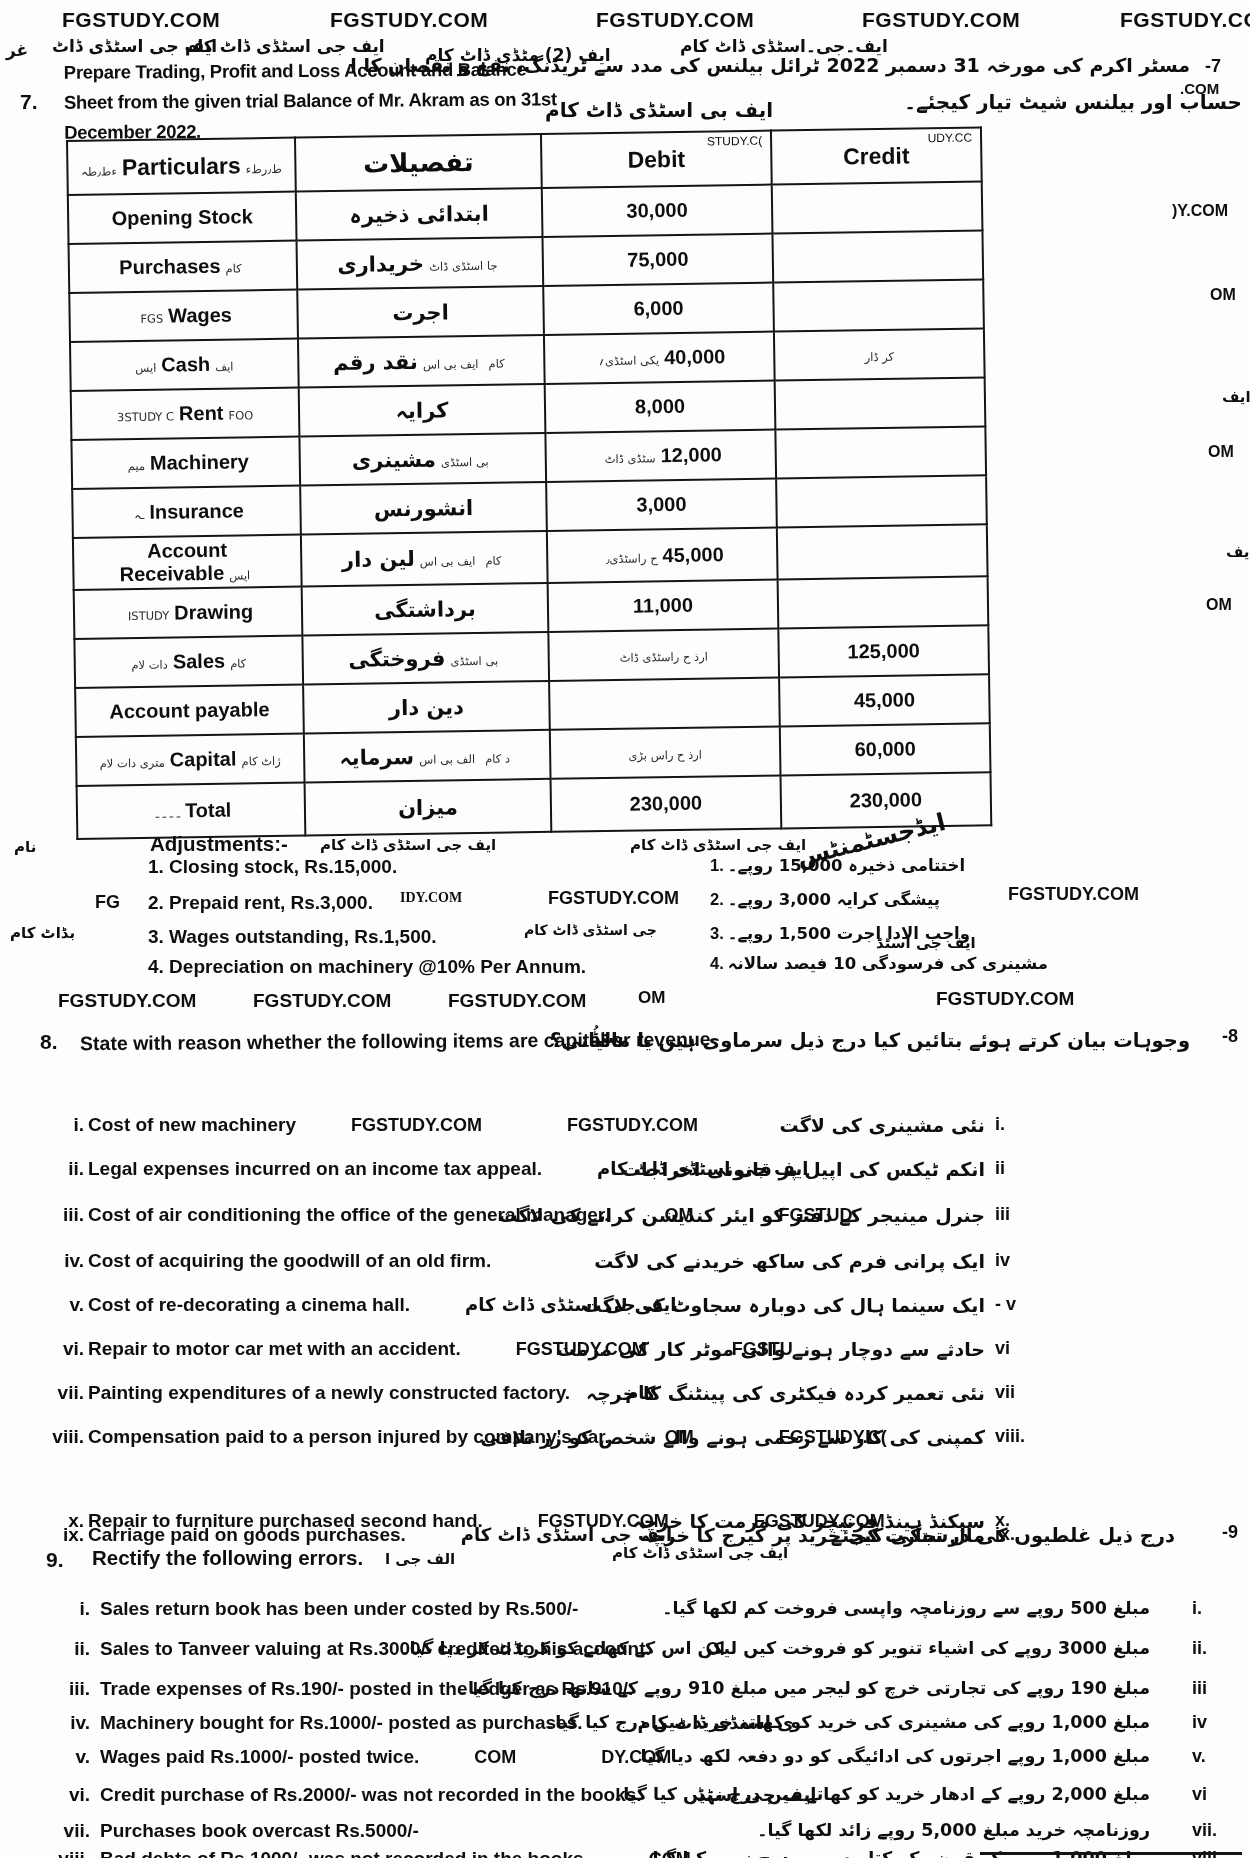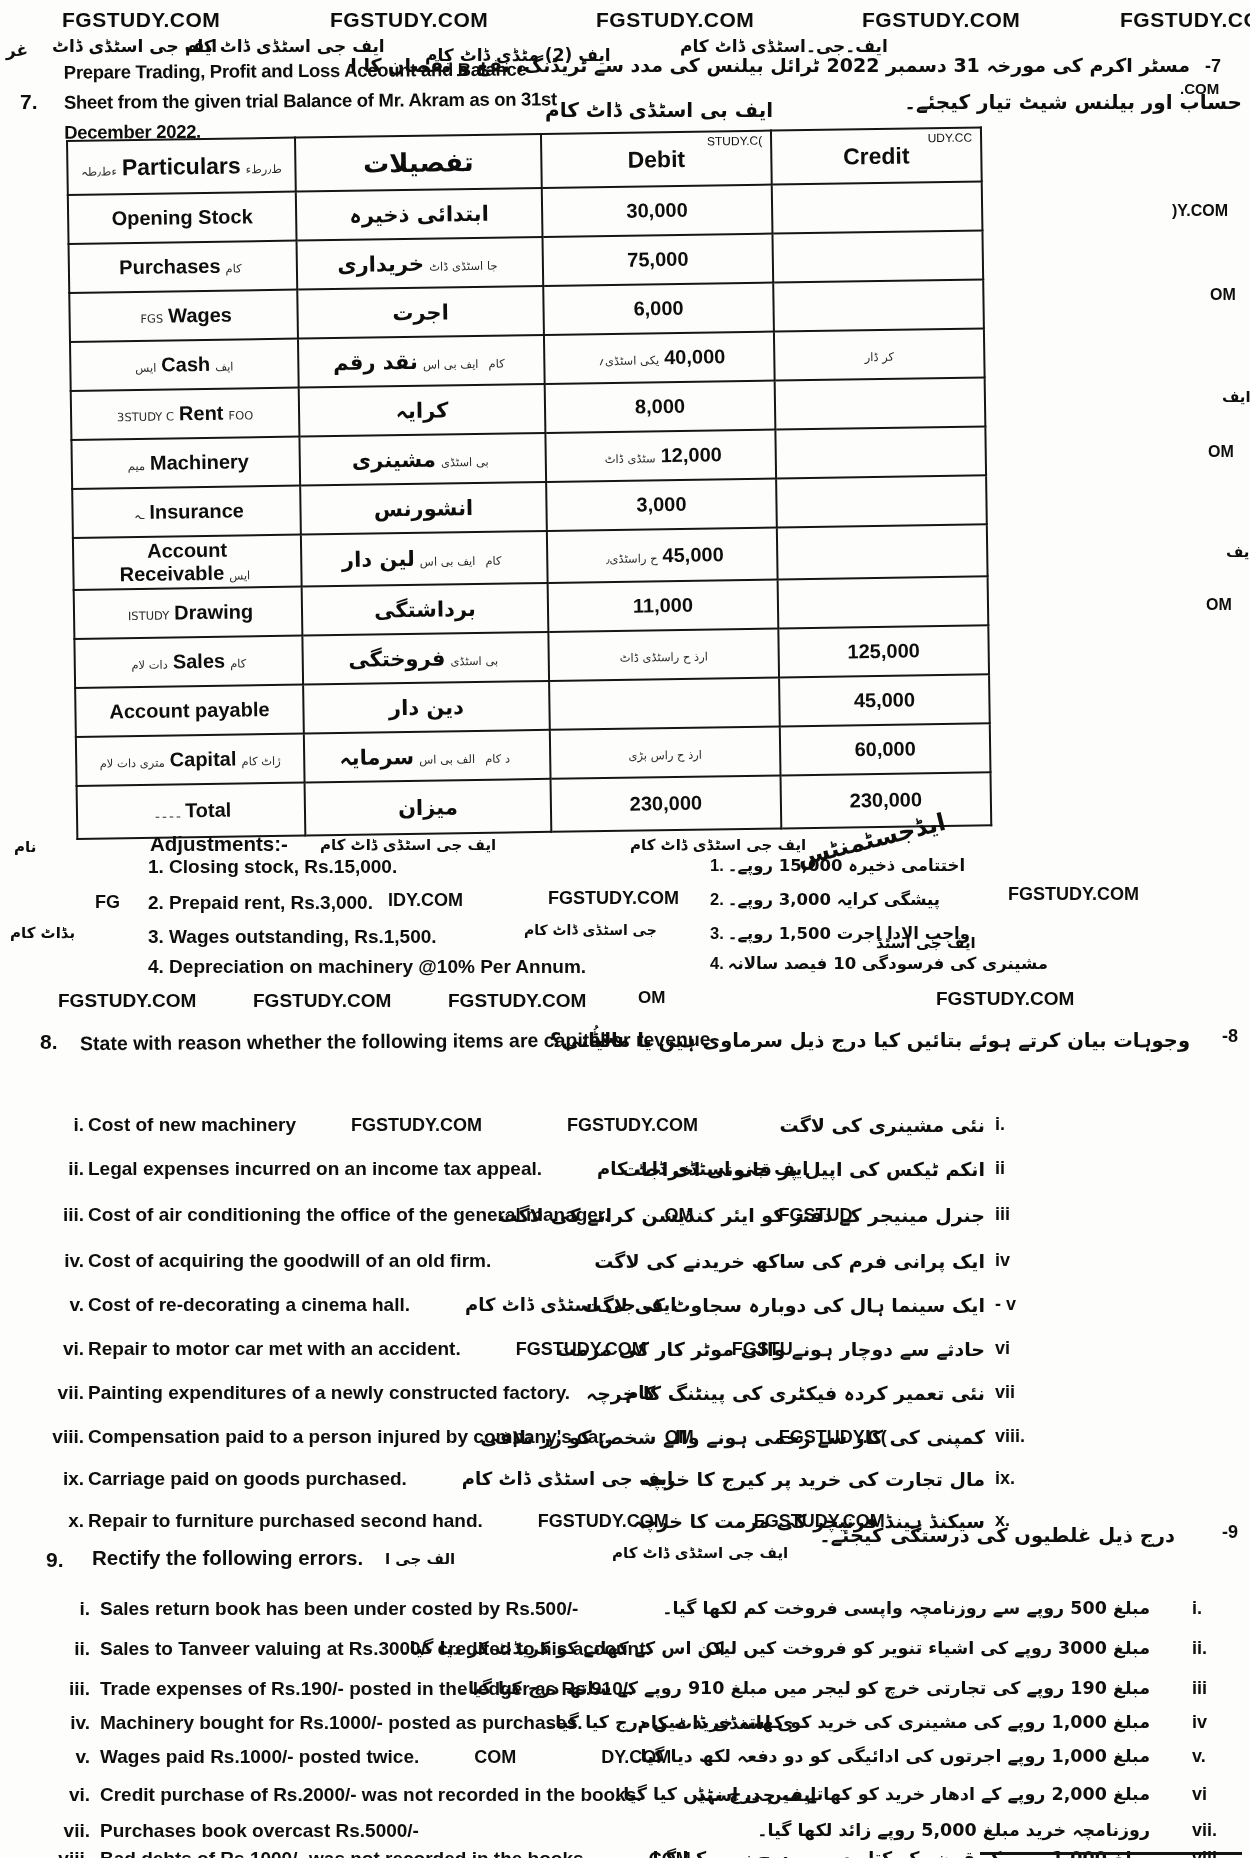--- a/index.html
+++ b/index.html
@@ -241,23 +241,23 @@
     <span class="qe"><span>Painting expenditures of a newly constructed factory.</span><span class="w1 ur">کام</span></span>
     <span class="qu ur">نئی تعمیر کردہ فیکٹری کی پینٹنگ کا خرچہ</span>
     <span class="qnr">vii</span>
   </div>
   <div class="qrow" style="top:1426px;">
     <span class="qn">viii.</span>
     <span class="qe"><span>Compensation paid to a person injured by company's car.</span><span class="w1">OM</span><span class="w2">FGSTUDY.C(</span></span>
     <span class="qu ur">کمپنی کی کار سے زخمی ہونے والے شخص کو زر تلافی</span>
     <span class="qnr">viii.</span>
   </div>
-  <div class="qrow" style="top:1468px;padding-left:32px;">
+  <div class="qrow" style="top:1524px;padding-left:32px;">
     <span class="qn">ix.</span>
-    <span class="qe"><span>Carriage paid on goods purchased.</span><span class="w1 ur">ایف جی اسٹڈی ڈاٹ کام</span></span>
+    <span class="qe"><span>Carriage paid on goods purchases.</span><span class="w1 ur">ایف جی اسٹڈی ڈاٹ کام</span></span>
     <span class="qu ur">مال تجارت کی خرید پر کیرج کا خرچہ</span>
     <span class="qnr">ix.</span>
   </div>
   <div class="qrow" style="top:1510px;">
     <span class="qn">x.</span>
     <span class="qe"><span>Repair to furniture purchased second hand.</span><span class="w1">FGSTUDY.COM</span><span class="w2">FGSTUDY.COM</span></span>
     <span class="qu ur">سیکنڈ ہینڈ فرنیچر کی مرمت کا خرچہ</span>
     <span class="qnr">x.</span>
   </div>
 
@@ -315,21 +315,21 @@
   </div>
 
   <span class="wmk" style="left:1172px; top:202px; font-size:16px;">)Y.COM</span>
   <span class="wmk" style="left:1210px; top:286px; font-size:16px;">OM</span>
   <span class="wmk ur" style="left:1222px; top:388px; font-size:15px;">ایف</span>
   <span class="wmk" style="left:1208px; top:443px; font-size:16px;">OM</span>
   <span class="wmk ur" style="left:1226px; top:543px; font-size:15px;">ایف</span>
   <span class="wmk" style="left:1206px; top:596px; font-size:16px;">OM</span>
   <span class="wmk ur" style="left:14px; top:838px; font-size:15px;">نام</span>
   <span class="wmk" style="left:95px; top:892px; font-size:18px;">FG</span>
-  <span class="wmk" style="left:388px; top:890px; font-size:18px;">IDY.COM</span>
+  <span class="wmk" style="left:400px; top:890px; font-size:14px;font-family:Liberation Serif, serif;">IDY.COM</span>
   <span class="wmk" style="left:548px; top:888px; font-size:18px;">FGSTUDY.COM</span>
   <span class="wmk" style="left:1008px; top:884px; font-size:18px;">FGSTUDY.COM</span>
   <span class="wmk ur" style="left:10px; top:924px; font-size:15px;">بڈاٹ کام</span>
   <span class="wmk ur" style="left:524px; top:922px; font-size:14px;">جی اسٹڈی ڈاٹ کام</span>
   <span class="wmk ur" style="left:876px; top:934px; font-size:15px;">ایف جی اسٹڈ</span>
   <span class="wmk" style="left:58px; top:990px; font-size:19px;">FGSTUDY.COM</span>
   <span class="wmk" style="left:253px; top:990px; font-size:19px;">FGSTUDY.COM</span>
   <span class="wmk" style="left:448px; top:990px; font-size:19px;">FGSTUDY.COM</span>
   <span class="wmk" style="left:638px; top:988px; font-size:17px;">OM</span>
   <span class="wmk" style="left:936px; top:988px; font-size:19px;">FGSTUDY.COM</span>

